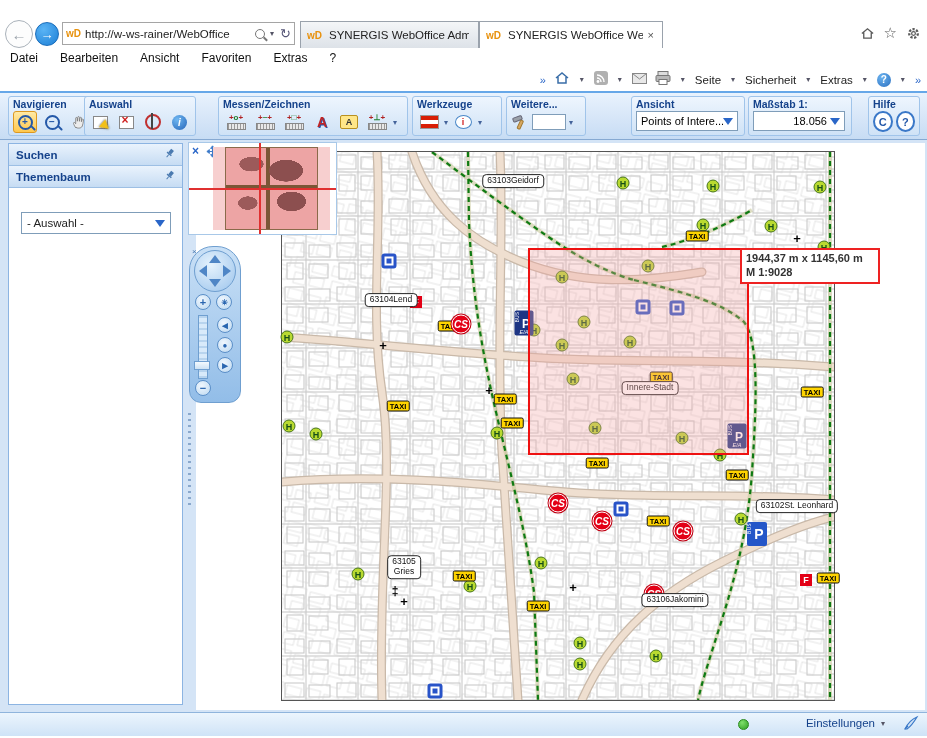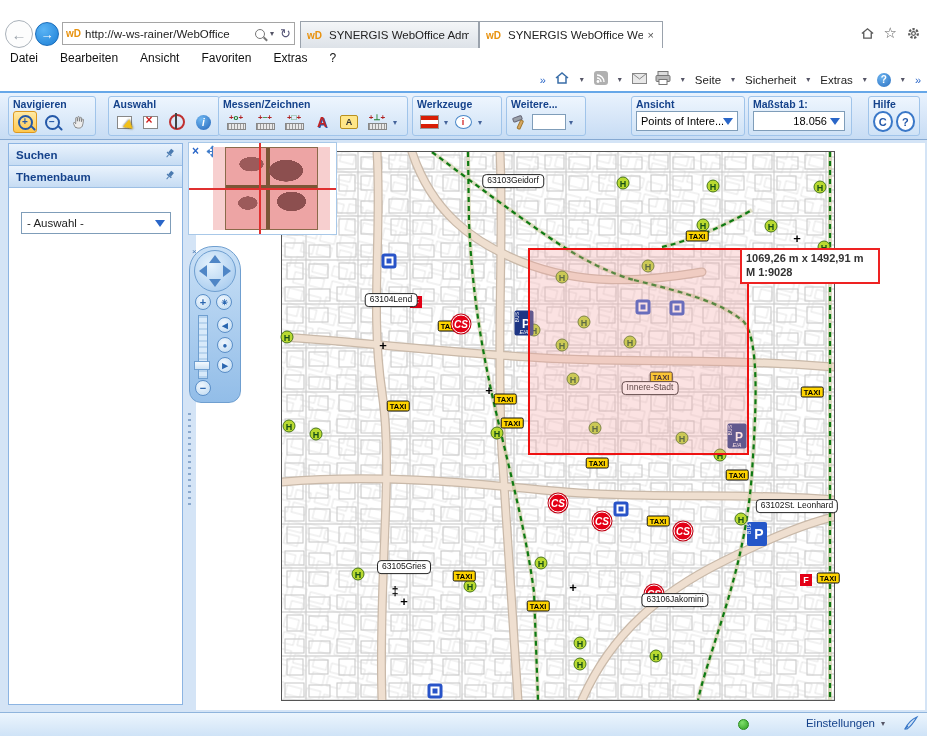--- a/index.html
+++ b/index.html
@@ -235,21 +235,21 @@
           <span class="zoomico">−</span>
         </span>
       <span class="tool">
           <svg width="16" height="16" viewBox="0 0 16 16">
             <path d="M5 14c-1-1-2-3-2.5-4.5-.3-1 .8-1.5 1.4-.7l.8 1V4.2c0-1 1.4-1 1.5 0l.2 3 .4-4c.1-1 1.5-.9 1.5.1l.1 4 .6-3.4c.2-1 1.5-.8 1.5.2l-.1 3.6.7-2.2c.3-.9 1.5-.6 1.4.4-.2 2-.5 4.6-1.2 6.2-.6 1.4-2 2-3.6 2-1.3 0-2.1-.2-2.7-.7z" fill="#ececec" stroke="#777" stroke-width=".8"></path>
           </svg>
         </span>
     </div>
   </div>
 
-  <div class="tgroup" style="left:108px;width:112px;">
+  <div class="tgroup" style="left:84px;width:112px;">
     <div class="gtitle">Auswahl</div>
     <div class="trow">
       <span class="tool">
           <span class="selbox">
             <span class="arr"></span>
           </span>
         </span>
       <span class="tool">
           <span class="selbox">
             <span class="xx">×</span>
@@ -452,21 +452,21 @@
         <path d="M352 128 C400 140 440 150 462 170 C478 190 474 260 470 320 C466 380 452 430 436 480 C426 512 420 530 416 548"></path>
         <path d="M548 0 L548 548"></path>
         <path d="M380 95 C410 88 440 75 470 58"></path>
       </g>
     </g>
   </svg>
 </div>
 
 <div id="selrect" class="abs"></div>
 <div id="sel-tooltip" class="abs">
-  <div>1069,26 m x 1492,91 m</div>
+  <div>1944,37 m x 1145,60 m</div>
   <div>M 1:9028</div>
 </div>
 
 <div id="map-overlay" class="abs">
     <div class="mk mk-stop" style="left: 623px; top: 183px;">H</div>
     <div class="mk mk-stop" style="left: 713px; top: 186px;">H</div>
     <div class="mk mk-stop" style="left: 820px; top: 187px;">H</div>
     <div class="mk mk-stop" style="left: 703px; top: 225px;">H</div>
     <div class="mk mk-stop" style="left: 771px; top: 226px;">H</div>
     <div class="mk mk-stop" style="left: 824px; top: 247px;">H</div>
@@ -544,21 +544,21 @@
       <div>63104</div>
       <div>Lend</div>
     </div>
     <div class="mk mk-label" style="left: 650px; top: 388px;">
       <div>Innere-Stadt</div>
     </div>
     <div class="mk mk-label" style="left: 797px; top: 506px;">
       <div>63102</div>
       <div>St. Leonhard</div>
     </div>
-    <div class="mk mk-label" style="left: 404px; top: 567px;">
+    <div class="mk mk-label" style="left: 404px; top: 567px; flex-direction: column;">
       <div>63105</div>
       <div>Gries</div>
     </div>
     <div class="mk mk-label" style="left: 675px; top: 600px;">
       <div>63106</div>
       <div>Jakomini</div>
     </div>
   </div>
 
 <div id="overview" class="abs">

